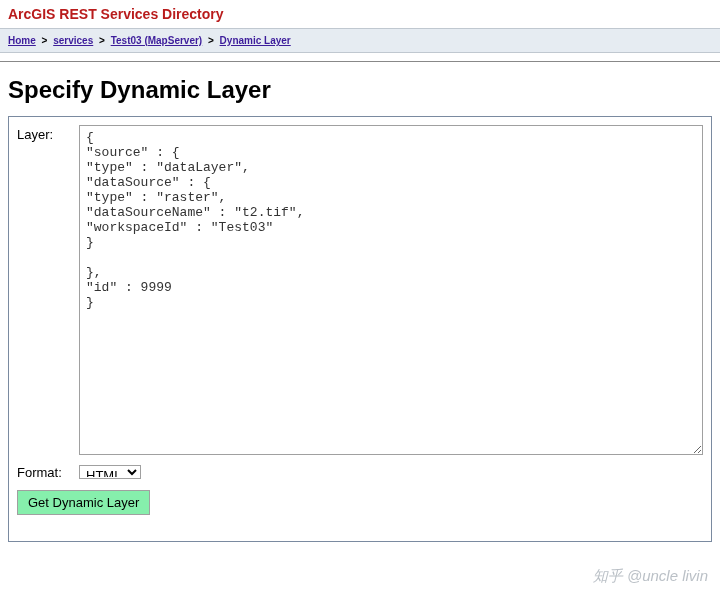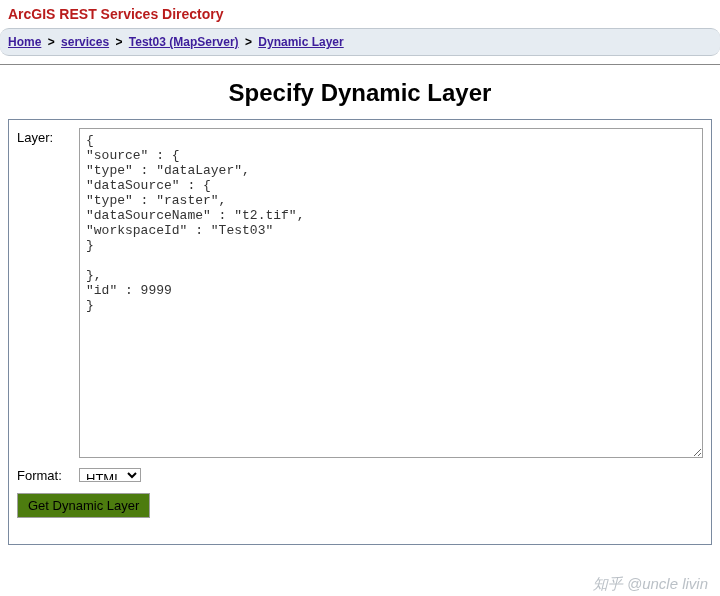--- a/index.html
+++ b/index.html
@@ -17,23 +17,22 @@
       font-weight: bold;
       font-size: 14px;
       padding: 6px 8px 6px 8px;
       color: #b91c1c;
     }
     .breadcrumb {
       background: #e6ecf2;
       border-top: 1px solid #c0c8d0;
       border-bottom: 1px solid #c0c8d0;
       padding: 6px 8px;
-      font-size: 12px;
+      font-size: 10px;
       font-weight: bold;
-      border-radius: 9px;
     }
     .breadcrumb a {
       color: #3d1d9b;
       text-decoration: underline;
     }
     .breadcrumb .sep {
       color: #000;
       font-weight: bold;
       padding: 0 3px;
     }
@@ -41,21 +40,20 @@
       border: none;
       border-top: 1px solid #888;
       margin: 8px 0 0 0;
     }
     .page-heading {
       font-family: Arial, Helvetica, sans-serif;
       font-size: 24px;
       font-weight: bold;
       padding: 14px 8px 12px 8px;
       color: #000;
-      text-align: center;
     }
     .form-box {
       margin: 0 8px 8px 8px;
       border: 1px solid #7a8aa0;
       padding: 8px 8px 26px 8px;
       background: #fff;
     }
     .form-row {
       display: flex;
       align-items: flex-start;
@@ -85,29 +83,29 @@
       font-size: 13px;
       padding: 1px 2px;
       border: 1px solid #a0a0a0;
       background: #fff;
       height: 14px;
     }
     .submit-btn {
       font-size: 13px;
       padding: 4px 10px;
       border: 1px solid #a0a0a0;
-      background: #4d7c0f;
+      background: #86efac;
       cursor: pointer;
       margin-top: 2px;
       text-align: center;
     }
     .watermark {
       position: fixed;
       right: 12px;
-      bottom: 2px;
+      bottom: 10px;
       color: rgba(140,150,160,0.6);
       font-size: 15px;
       font-style: italic;
       pointer-events: none;
     }
   </style>
 </head>
 <body>
 
 <div class="header-title">ArcGIS REST Services Directory</div>

